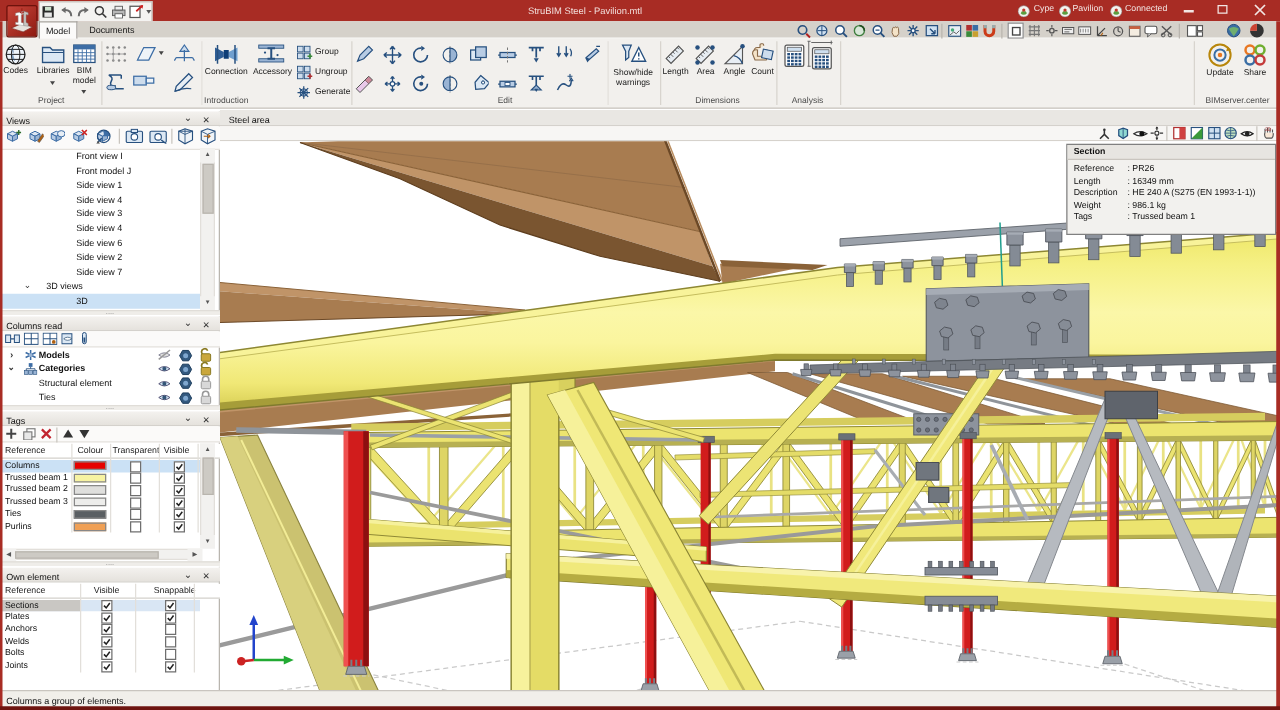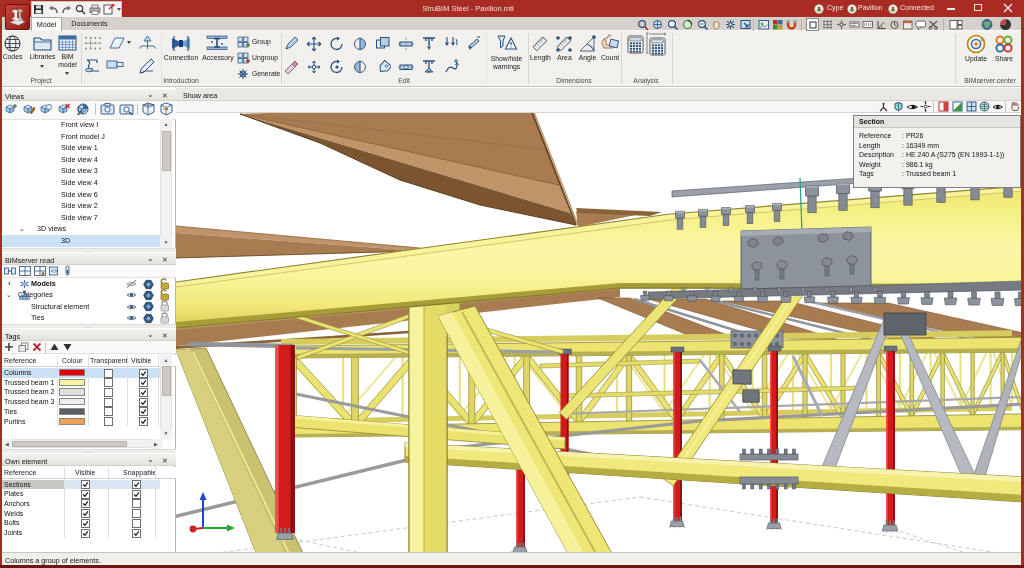--- a/index.html
+++ b/index.html
@@ -585,21 +585,21 @@
 <div class="trow" style="top:200.19999999999996px;padding-left:61px">Side view 2</div>
 <div class="trow" style="top:211.79999999999995px;padding-left:61px">Side view 7</div>
 <div class="trow" style="top:223.39999999999995px;padding-left:37px"><span class="chev">⌄</span>3D views</div>
 <div class="trow sel" style="top:234.99999999999994px;padding-left:61px;width:160px">3D</div>
 <div class="sb" style="left:160px;top:119px;height:129px"></div>
 <div class="sbb" style="left:160px;top:119px">▲</div>
 <div class="sbb" style="left:160px;top:237px">▼</div>
 <div class="sbth" style="left:161.5px;top:131px;height:40px"></div>
 <div class="rsz" style="top:248px"></div>
 <div class="phead" style="top:252px">
-    <span>BIMserver read</span>
+    <span>Columns read</span>
     <span class="hbtn">⌄</span>
     <span class="hx">✕</span>
   </div>
 <div class="ptool" style="top:265px;height:13px"></div>
 <svg style="position:absolute;left:4px;top:266px" width="12" height="10" viewBox="0 0 12 10">
     <rect x="0.5" y="2" width="4" height="6" fill="#dce8f4" stroke="#27507f" stroke-width="0.8"></rect>
     <rect x="7.5" y="2" width="4" height="6" fill="#dce8f4" stroke="#27507f" stroke-width="0.8"></rect>
     <path d="M4.5 5 H7.5" stroke="#27507f" stroke-width="1"></path>
   </svg>
 <svg style="position:absolute;left:19px;top:266px" width="12" height="10" viewBox="0 0 12 10">
@@ -629,21 +629,21 @@
     <line x1="1" y1="8.5" x2="10" y2="1" stroke="#999" stroke-width="1.2"></line>
   </svg>
 <svg style="position:absolute;left:143px;top:278.5px" width="11" height="11" viewBox="0 0 11 11">
     <polygon points="10.3,5.5 7.9,9.656921938165304 3.100000000000001,9.656921938165306 0.7000000000000002,5.500000000000001 3.099999999999998,1.3430780618346958 7.9,1.343078061834695" fill="#33597f" stroke="#1d3d5d" stroke-width="0.8"></polygon>
     <circle cx="5.5" cy="5.5" r="2" fill="#7fa7cf"></circle>
   </svg>
 <svg style="position:absolute;left:159px;top:277.5px" width="11" height="12" viewBox="0 0 11 12">
     <path d="M2.5 5 V3.5 A2.5 2.5 0 0 1 7.5 3.5" fill="none" stroke="#8a7a22" stroke-width="1.3" transform="rotate(-22 5 4)"></path>
     <rect x="2" y="5" width="7.5" height="6" rx="1" fill="#caa73c" stroke="#8a7a22" stroke-width="0.8"></rect>
   </svg>
-<div class="trow" style="top:289.4px;padding-left:18px;font-weight:400"><span style="position:absolute;left:6px;top:0px;font-size:7px;color:#333">⌄</span>Categories</div>
+<div class="trow" style="top:289.4px;padding-left:31px;font-weight:700"><span style="position:absolute;left:6px;top:0px;font-size:7px;color:#333">⌄</span>Categories</div>
 <svg style="position:absolute;left:19px;top:290.4px" width="11" height="10" viewBox="0 0 11 10">
     <rect x="4" y="0.5" width="3" height="3" fill="#3d6da5"></rect>
     <rect x="0.5" y="6.5" width="3" height="3" fill="#9ab4d4" stroke="#27507f" stroke-width="0.5"></rect>
     <rect x="4" y="6.5" width="3" height="3" fill="#9ab4d4" stroke="#27507f" stroke-width="0.5"></rect>
     <rect x="7.5" y="6.5" width="3" height="3" fill="#9ab4d4" stroke="#27507f" stroke-width="0.5"></rect>
     <path d="M5.5 3.5 V5 M2 6.5 V5 H9 V6.5" stroke="#27507f" stroke-width="0.7" fill="none"></path>
   </svg>
 <svg style="position:absolute;left:126px;top:290.4px" width="11" height="10" viewBox="0 0 11 10">
     <path d="M1 5 Q5.5 1.5 10 5 Q5.5 8.5 1 5 Z" fill="#cfe0f0" stroke="#557" stroke-width="0.8"></path>
     <circle cx="5.5" cy="5" r="1.6" fill="#357"></circle>
@@ -836,21 +836,21 @@
   </span>
 <span class="cb" style="left:132px;top:528.5px">
     <svg width="7" height="7" viewBox="0 0 9 9" style="display:block">
       <path d="M1.5 4.5 L3.8 6.8 L7.5 1.8" stroke="#222" stroke-width="1.6" fill="none"></path>
     </svg>
   </span>
 <div style="position:absolute;left:64px;top:467px;width:1px;height:70.70000000000005px;background:#e2dfda"></div>
 <div style="position:absolute;left:108px;top:467px;width:1px;height:70.70000000000005px;background:#e2dfda"></div>
 <div style="position:absolute;left:155px;top:467px;width:1px;height:70.70000000000005px;background:#e2dfda"></div>
 <div id="wabar">
-    <span>Show area</span>
+    <span>Steel area</span>
   </div>
 <div id="vptool"></div>
 <svg style="position:absolute;left:878px;top:102px" width="11" height="10" viewBox="0 0 11 10">
     <path d="M5.5 1.5 L5.5 5.5 L2 9 M5.5 5.5 L9 9" stroke="#333" stroke-width="1.2" fill="none"></path>
     <circle cx="5.5" cy="1.8" r="1" fill="#333"></circle>
   </svg>
 <svg style="position:absolute;left:893px;top:101px" width="11" height="11" viewBox="0 0 11 11">
     <path d="M2 2.8 L5.5 1.5 L9 2.8 L9 7.5 L5.5 9.8 L2 7.5 Z" fill="#8fd8d2" stroke="#27507f" stroke-width="1"></path>
     <path d="M5.5 1.5 V9.8" stroke="#27507f" stroke-width="0.7"></path>
   </svg>

